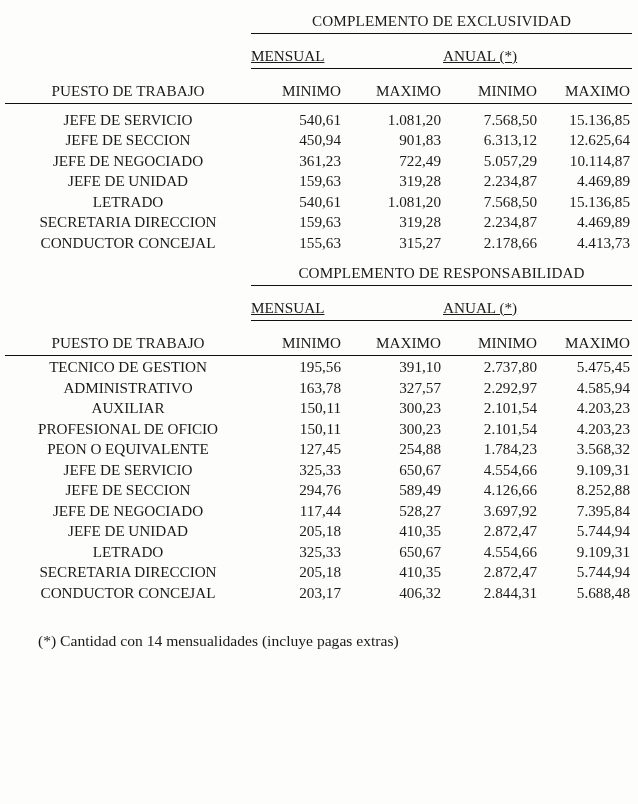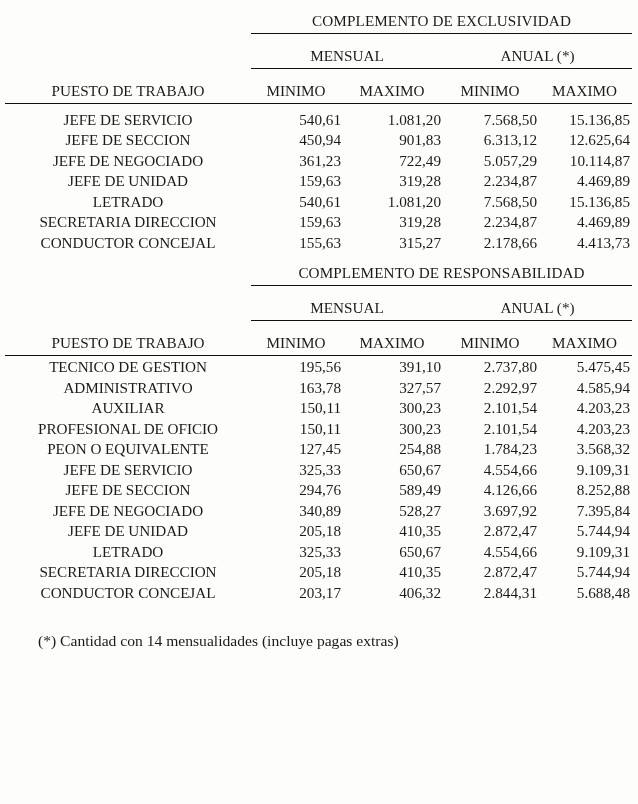--- a/index.html
+++ b/index.html
@@ -51,36 +51,36 @@
     height: 30px;
     padding-bottom: 3px !important;
     white-space: nowrap;
   }
   .rule-under {
     border-bottom: 1.4px solid #111;
   }
 
   
   .sub-title {
-    text-align: center;
     height: 31px;
     padding-bottom: 3px !important;
     font-size: 15.2px;
     white-space: nowrap;
+    text-decoration: underline;
   }
 
   
   .col-head {
     height: 31px;
     padding-bottom: 3px !important;
     font-size: 15.2px;
     white-space: nowrap;
   }
   .col-head.left  { text-align: center; }
-  .col-head.right { padding-right: 2px !important; }
+  .col-head.right { text-align: right; padding-right: 2px !important; }
 
   .head-bottom-rule > * {
     border-bottom: 1.4px solid #111;
   }
 
   
   .data-row td {
     height: 20.5px;
     font-size: 15.2px;
     white-space: nowrap;
@@ -260,21 +260,21 @@
         </tr>
         <tr class="data-row">
           <td class="name">JEFE DE SECCION</td>
           <td class="num">294,76</td>
           <td class="num">589,49</td>
           <td class="num">4.126,66</td>
           <td class="num">8.252,88</td>
         </tr>
         <tr class="data-row">
           <td class="name">JEFE DE NEGOCIADO</td>
-          <td class="num">340,89</td>
+          <td class="num">117,44</td>
           <td class="num">528,27</td>
           <td class="num">3.697,92</td>
           <td class="num">7.395,84</td>
         </tr>
         <tr class="data-row">
           <td class="name">JEFE DE UNIDAD</td>
           <td class="num">205,18</td>
           <td class="num">410,35</td>
           <td class="num">2.872,47</td>
           <td class="num">5.744,94</td>

